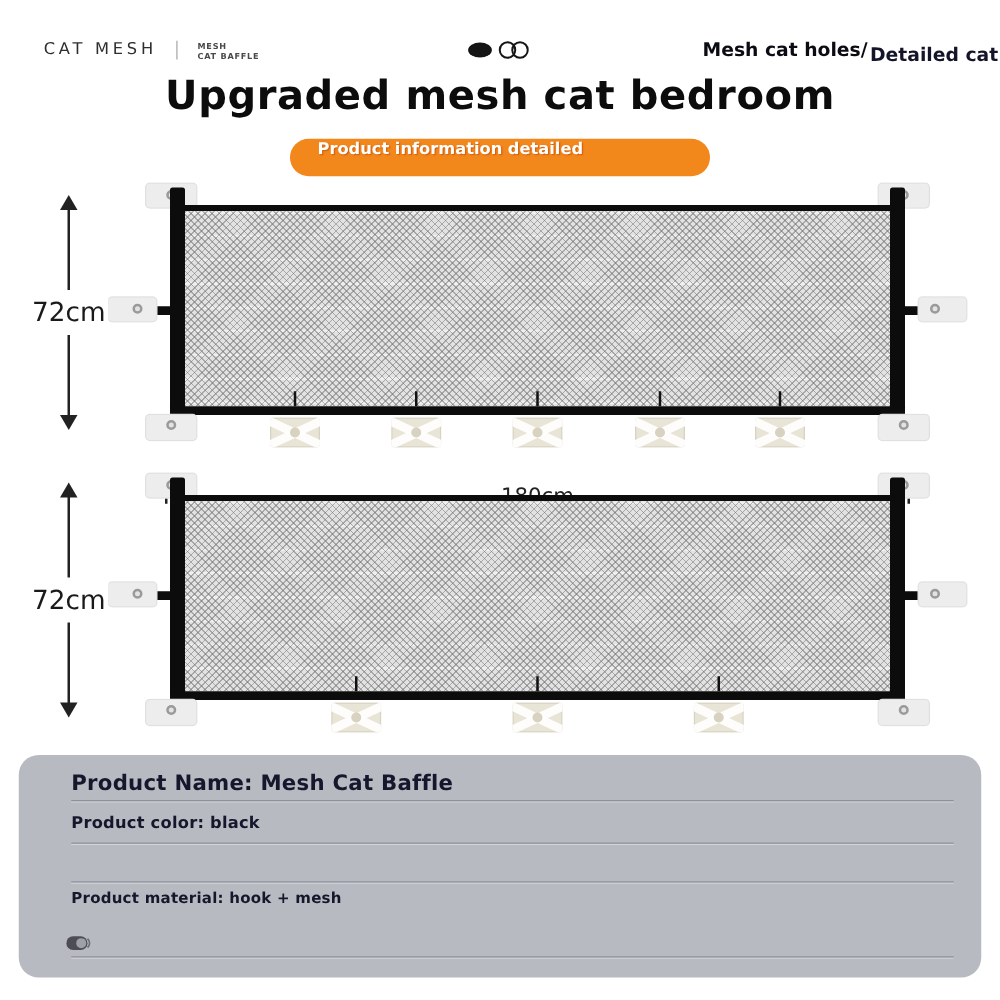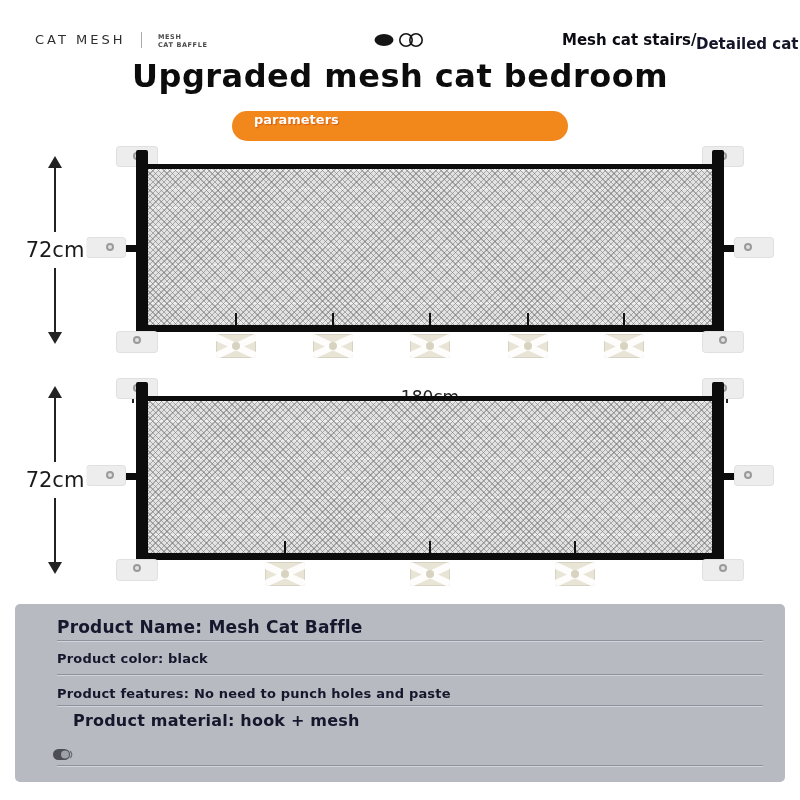--- a/index.html
+++ b/index.html
@@ -55,26 +55,26 @@
   .dim-h .arr-l{position:absolute;left:3px;top:1px;width:0;height:0;border-top:5.5px solid transparent;border-bottom:5.5px solid transparent;border-right:11px solid #222;}
   .dim-h .arr-r{position:absolute;right:3px;top:1px;width:0;height:0;border-top:5.5px solid transparent;border-bottom:5.5px solid transparent;border-left:11px solid #222;}
   .dim-label{position:absolute;left:50%;top:50%;transform:translate(-50%,-50%);background:#fff;padding:0 10px;font-size:17px;color:#222;white-space:nowrap;}
   .dim-v{width:14px;}
   .dim-v .vline{position:absolute;left:6px;top:4px;bottom:4px;width:2px;background:#222;}
   .dim-v .arr-t{position:absolute;left:0;top:0;width:0;height:0;border-left:7px solid transparent;border-right:7px solid transparent;border-bottom:12px solid #222;}
   .dim-v .arr-b{position:absolute;left:0;bottom:0;width:0;height:0;border-left:7px solid transparent;border-right:7px solid transparent;border-top:12px solid #222;}
   .dim-vlabel{position:absolute;left:50%;top:50%;transform:translate(-50%,-50%);background:#fff;padding:6px 2px;font-size:21px;color:#1a1a1a;white-space:nowrap;}
 
   
-  .panel{left:15px;top:604px;width:770px;height:178px;background:#b8bac1;border-radius:5px;color:#16172c;}
+  .panel{left:15px;top:604px;width:770px;height:178px;background:#b8bac1;border-radius:16px;color:#16172c;}
   .prow{position:absolute;left:42px;font-weight:700;letter-spacing:.2px;white-space:nowrap;}
   .r1{top:13px;font-size:17px;}
   .r2{top:47px;font-size:13px;}
   .r3{top:82px;font-size:13px;}
-  .r4{top:107px;font-size:16px;margin-left:16px;}
+  .r4{top:107px;font-size:12px;}
   .r5{top:140px;font-size:13.5px;left:64px;}
   .pdiv{position:absolute;left:42px;right:22px;height:0;border-top:1px solid rgba(93,98,118,.45);border-bottom:1px solid rgba(255,255,255,.38);}
   .d1{top:36px;} .d2{top:70px;} .d3{top:101px;} .d4{top:161px;}
   .scenario-icon{position:absolute;left:38px;top:142px;}
 </style>
 </head>
 <body>
 
 <div class="abs brand">CAT MESH</div>
 <div class="abs brand-divider">|</div>
@@ -82,26 +82,26 @@
   <div>MESH</div>
   <div>CAT BAFFLE</div>
 </div>
 <div class="abs header-icons">
   <svg width="54" height="16" viewBox="0 0 54 16">
     <ellipse cx="10" cy="8" rx="9.5" ry="6" fill="#151515"></ellipse>
     <circle cx="32" cy="8" r="6.2" fill="none" stroke="#151515" stroke-width="1.6"></circle>
     <circle cx="42" cy="8" r="6.2" fill="none" stroke="#151515" stroke-width="1.6"></circle>
   </svg>
 </div>
-<div class="abs nav-primary">Mesh cat stairs/</div>
+<div class="abs nav-primary">Mesh cat holes/</div>
 <div class="abs nav-secondary">Detailed cat</div>
 
 <div class="abs title">Upgraded mesh cat bedroom</div>
 <div class="abs badge">
-  <div>parameters</div>
+  <div>Product information detailed</div>
 </div>
 
 <div>
   <div class="abs mount" style="left:116px;top:146px;width:42px;height:21px;">
       <span class="screw" style="left:17px;top:6px;"></span>
     </div>
   <div class="abs mount" style="left:702px;top:146px;width:42px;height:21px;">
       <span class="screw" style="left:17px;top:6px;"></span>
     </div>
   <div class="abs pole" style="left:136px;top:150px;height:198px;"></div>
@@ -237,21 +237,20 @@
       <span class="arr-b"></span>
     <span class="dim-vlabel">72cm</span>
   </div>
 </div>
 
 <div class="abs panel">
   <div class="prow r1">Product Name: Mesh Cat Baffle</div>
   <div class="pdiv d1"></div>
   <div class="prow r2">Product color: black</div>
   <div class="pdiv d2"></div>
-  <div class="prow r3">Product features: No need to punch holes and paste</div>
   <div class="pdiv d3"></div>
   <div class="prow r4">Product material: hook + mesh</div>
   <span class="scenario-icon">
     <svg width="22" height="13" viewBox="0 0 22 13">
       <rect x="0" y="1" width="17" height="11" rx="5.5" fill="#4c4d55"></rect>
       <circle cx="12" cy="6.5" r="4" fill="#9fa1a8"></circle>
       <path d="M17 3 a4.5 4.5 0 0 1 0 7" fill="none" stroke="#6f7078" stroke-width="1.4"></path>
     </svg>
   </span>
   <div class="pdiv d4"></div>

